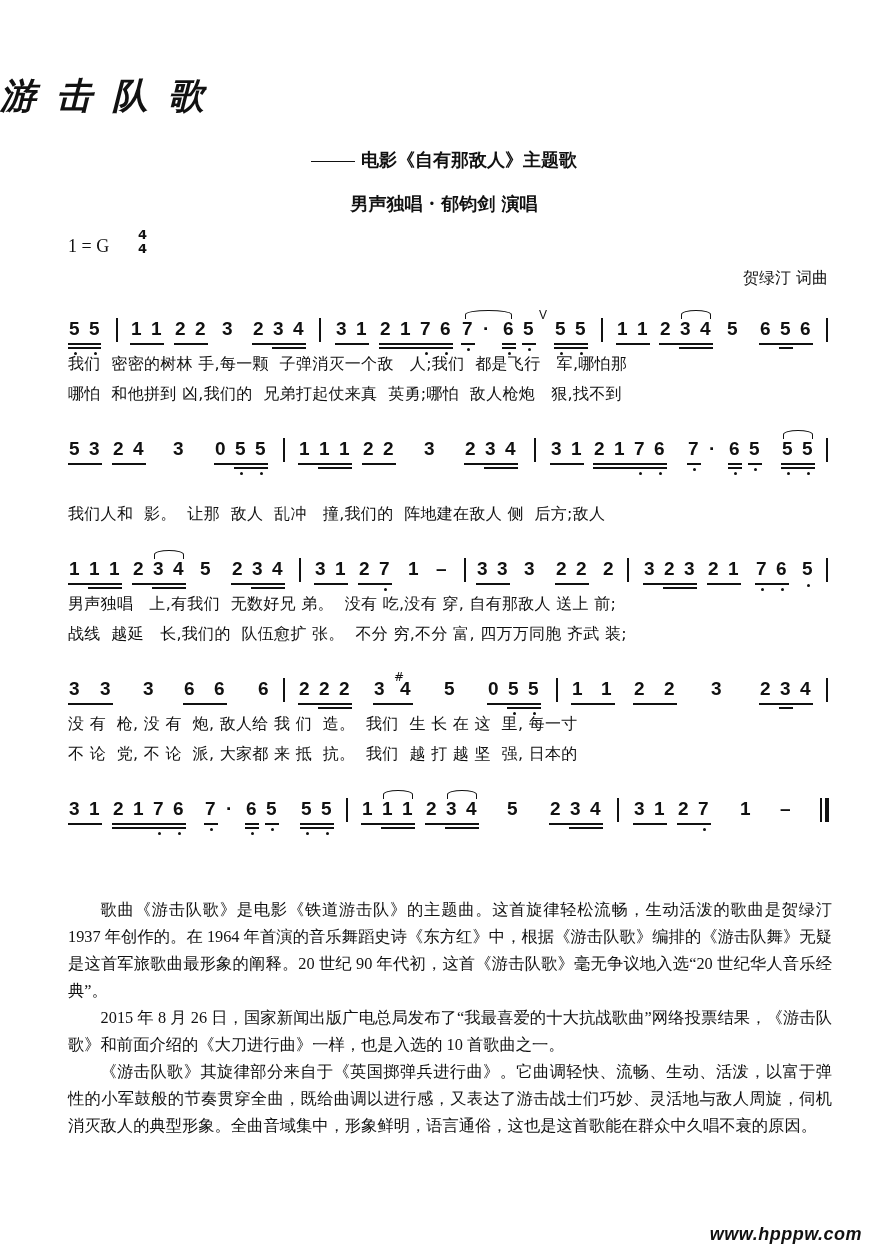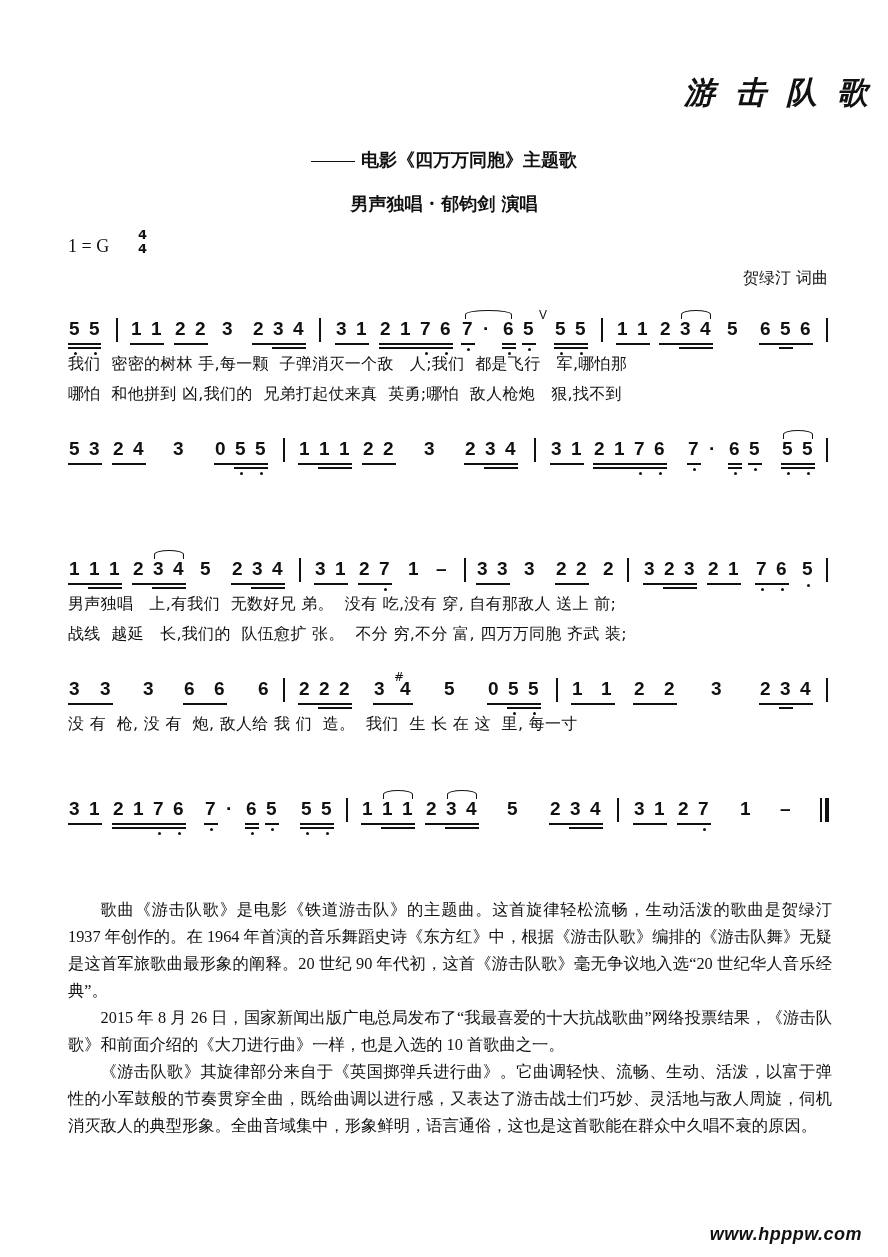--- a/index.html
+++ b/index.html
@@ -1,19 +1,19 @@
 <!DOCTYPE html>
 <html><head>
 <meta charset="utf-8">
 <style>
   html, body { margin:0; padding:0; background:#fff; }
   body { width:888px; height:1257px; position:relative; overflow:hidden; color:#111;
          font-family:"DejaVu Sans", sans-serif; }
-  .title { position:absolute; left:0; width:888px; top:72px; text-align:right;
-           font-family:Liberation Serif, serif; font-weight:bold; font-size:31px; letter-spacing:20px; font-style:italic; }
+  .title { position:absolute; left:0; width:888px; top:72px; text-align:left;
+           font-family:Liberation Serif, serif; font-weight:bold; font-size:36px; letter-spacing:20px; font-style:italic; }
   .subtitle { position:absolute; left:0; width:888px; top:148px; text-align:center;
               font-family:"DejaVu Serif", serif; font-weight:bold; font-size:18px; }
   .subtitle .dash { display:inline-block; width:44px; border-top:1.5px solid #111; vertical-align:middle; margin-right:6px; }
   .performer { position:absolute; left:0; width:888px; top:192px; text-align:center;
                font-family:"DejaVu Serif", serif; font-weight:bold; font-size:18px; }
   .key { position:absolute; left:68px; top:236px; font-family:"Liberation Serif", serif; font-size:18px; }
   .timesig { position:absolute; left:138px; top:228px; font-family:"DejaVu Sans", sans-serif; font-weight:bold; font-size:13px; line-height:14px; text-align:center; }
   .composer { position:absolute; right:60px; top:268px; font-size:16px; }
 
   .system { position:absolute; left:0; width:888px; height:110px; }
@@ -33,21 +33,21 @@
   .lyric.l2 { top:72px; }
 
   .prose { position:absolute; left:68px; width:764px; font-family:"Liberation Serif", serif; font-size:16.3px; line-height:27px; text-align:justify; }
   .prose p { margin:0; text-indent:2em; }
   .watermark { position:absolute; right:26px; top:1224px; font-family:"Liberation Sans", sans-serif; font-weight:bold; font-style:italic; font-size:18px; letter-spacing:0.5px; }
 </style>
 </head>
 <body>
 
 <div class="title">游击队歌</div>
-<div class="subtitle"><span class="dash"></span><span>电影《四万万同胞》主题歌</span></div>
+<div class="subtitle"><span class="dash"></span><span>电影《自有那敌人》主题歌</span></div>
 <div class="performer">男声独唱 · 郁钧剑 演唱</div>
 <div class="key">1 = G</div>
 <div class="timesig">
   <div>4</div>
   <div>4</div>
 </div>
 <div class="composer">贺绿汀 词曲</div>
 
 <div class="system" style="top:312px;">
   <div class="notes">
@@ -184,20 +184,21 @@
     <div class="dot" style="left:639px;top:40px"></div>
     <div class="dot" style="left:659px;top:40px"></div>
     <div class="dot" style="left:693px;top:36px"></div>
     <div class="dot" style="left:734px;top:40px"></div>
     <div class="dot" style="left:754px;top:36px"></div>
     <div class="dot" style="left:787px;top:40px"></div>
     <div class="dot" style="left:807px;top:40px"></div>
     <div class="tie" style="left:783px;width:28px"></div>
     <div class="bar" style="left:826px"></div>
   </div>
+  <div class="lyric l2">我们人和  影。  让那  敌人  乱冲   撞,我们的  阵地建在敌人 侧  后方;敌人</div>
 </div>
 
 <div class="system" style="top:552px;">
   <div class="notes">
     <span class="tok" style="left:69px">1</span>
     <span class="tok" style="left:89px">1</span>
     <span class="tok" style="left:109px">1</span>
     <span class="tok" style="left:133px">2</span>
     <span class="tok" style="left:153px">3</span>
     <span class="tok" style="left:173px">4</span>
@@ -296,20 +297,21 @@
     <span class="tok" style="left:760px">2</span>
     <span class="tok" style="left:780px">3</span>
     <span class="tok" style="left:800px">4</span>
     <div class="u1" style="left:571px;width:44px"></div>
     <div class="u1" style="left:633px;width:44px"></div>
     <div class="u1" style="left:759px;width:54px"></div>
     <div class="u2" style="left:779px;width:14px"></div>
     <div class="bar" style="left:826px"></div>
   </div>
   <div class="lyric l1">没 有  枪, 没 有  炮, 敌人给 我 们  造。  我们  生 长 在 这  里, 每一寸</div>
+  <div class="lyric l2">不 论  党, 不 论  派, 大家都 来 抵  抗。  我们  越 打 越 坚  强, 日本的</div>
 </div>
 
 <div class="system" style="top:792px;">
   <div class="notes">
     <span class="tok" style="left:69px">3</span>
     <span class="tok" style="left:89px">1</span>
     <span class="tok" style="left:113px">2</span>
     <span class="tok" style="left:133px">1</span>
     <span class="tok" style="left:153px">7</span>
     <span class="tok" style="left:173px">6</span>

